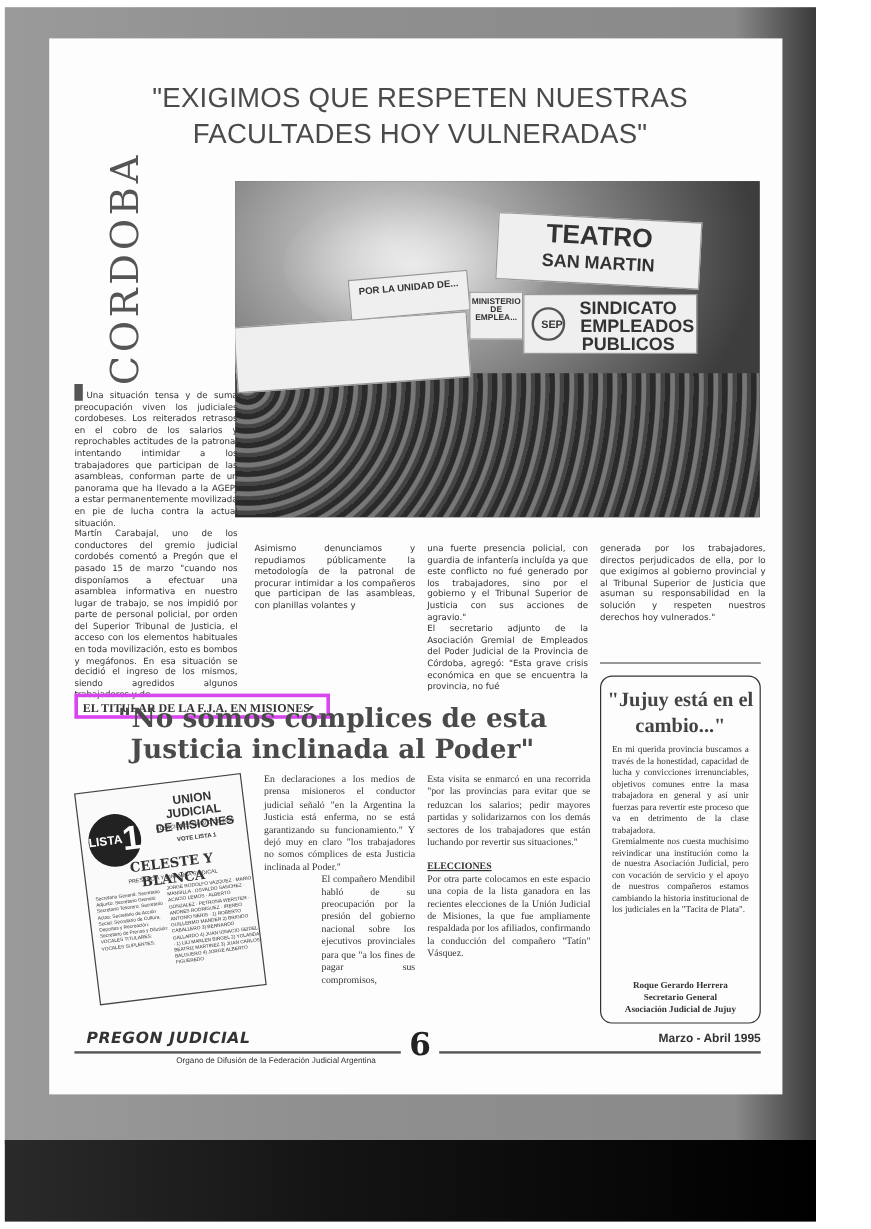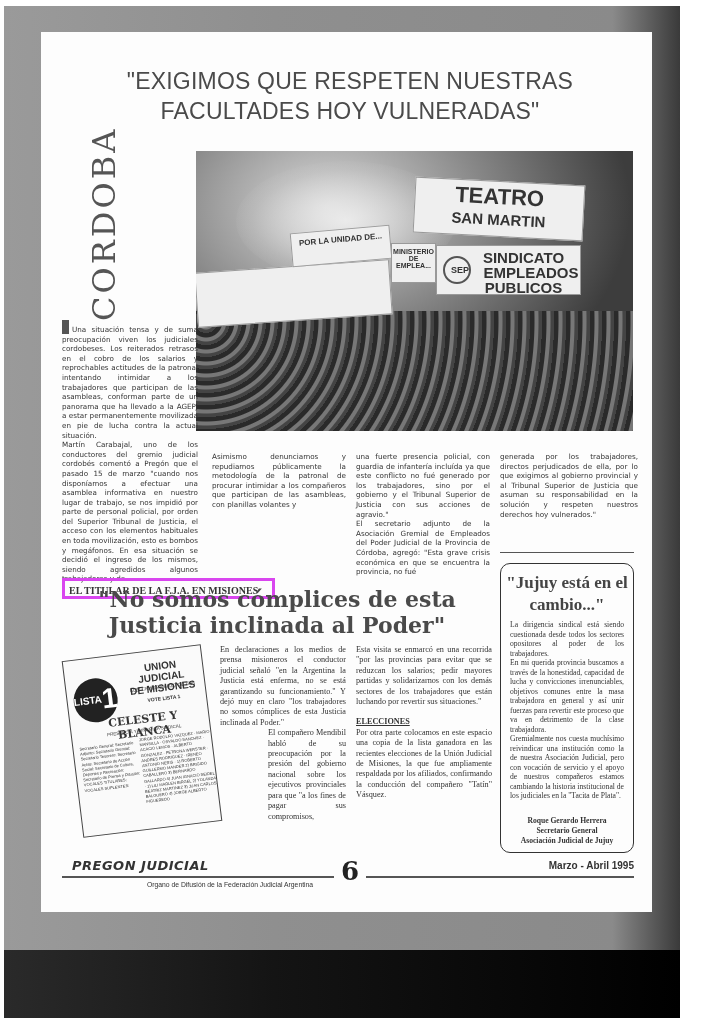--- a/index.html
+++ b/index.html
@@ -171,21 +171,20 @@
 </div>
 <div class="serif-col col-6">
   <p>Esta visita se enmarcó en una recorrida "por las provincias para evitar que se reduzcan los salarios; pedir mayores partidas y solidarizarnos con los demás sectores de los trabajadores que están luchando por revertir sus situaciones."</p>
   <p class="sect">ELECCIONES</p>
   <p>Por otra parte colocamos en este espacio una copia de la lista ganadora en las recientes elecciones de la Unión Judicial de Misiones, la que fue ampliamente respaldada por los afiliados, confirmando la conducción del compañero "Tatín" Vásquez.</p>
 </div>
 
 <div class="box"></div>
 <div class="box-title">"Jujuy está en el cambio..."</div>
 <div class="box-body">
-  <p>La dirigencia sindical está siendo cuestionada desde todos los sectores opositores al poder de los trabajadores.</p>
   <p>En mi querida provincia buscamos a través de la honestidad, capacidad de lucha y convicciones irrenunciables, objetivos comunes entre la masa trabajadora en general y así unir fuerzas para revertir este proceso que va en detrimento de la clase trabajadora.</p>
   <p>Gremialmente nos cuesta muchísimo reivindicar una institución como la de nuestra Asociación Judicial, pero con vocación de servicio y el apoyo de nuestros compañeros estamos cambiando la historia institucional de los judiciales en la "Tacita de Plata".</p>
 </div>
 <div class="box-sign">
   <div>Roque Gerardo Herrera</div>
   <div>Secretario General</div>
   <div>Asociación Judicial de Jujuy</div>
 </div>
 
 <div class="mast">PREGON JUDICIAL</div>

